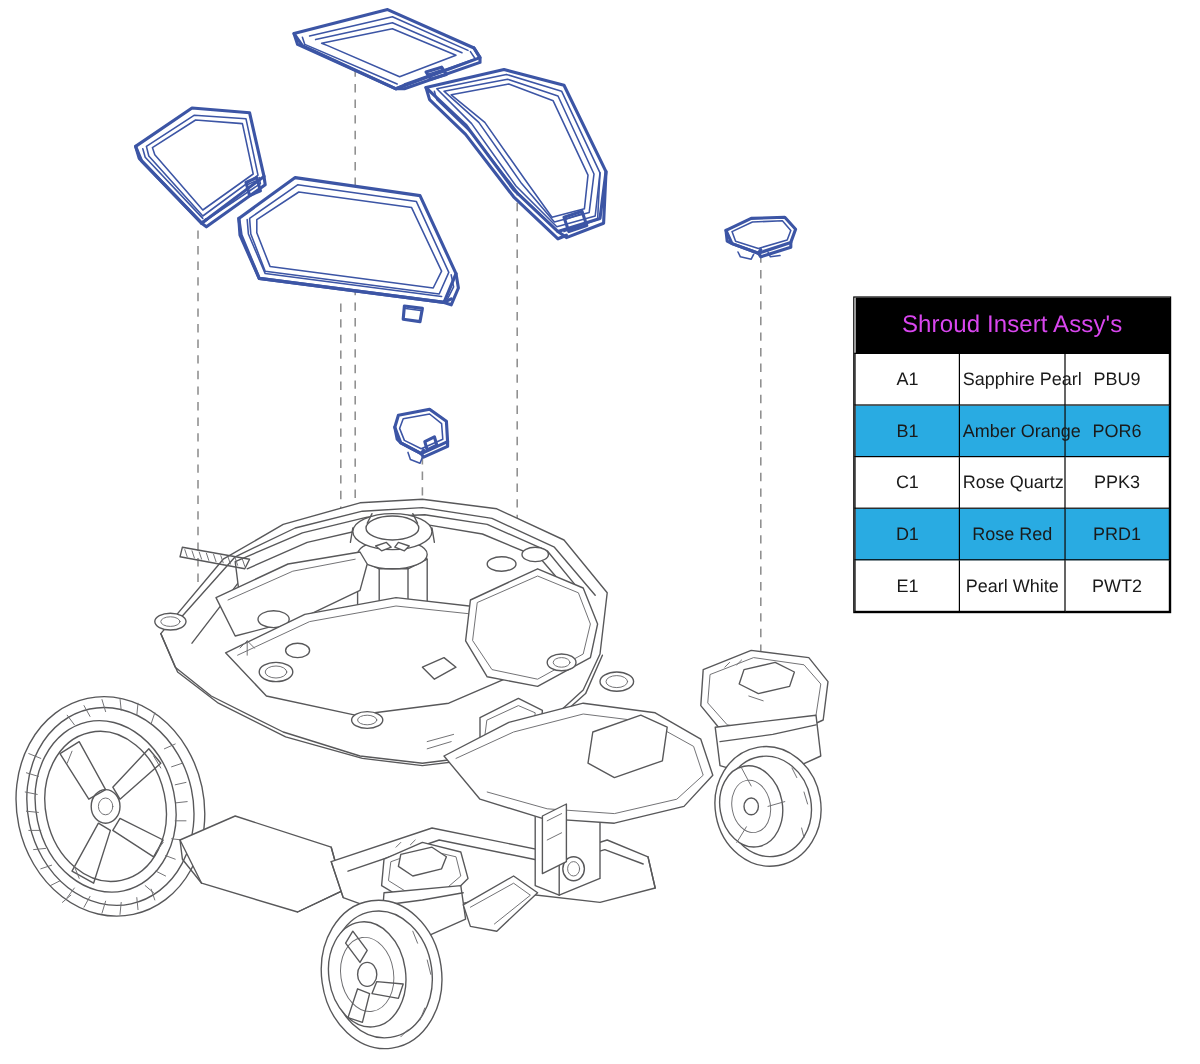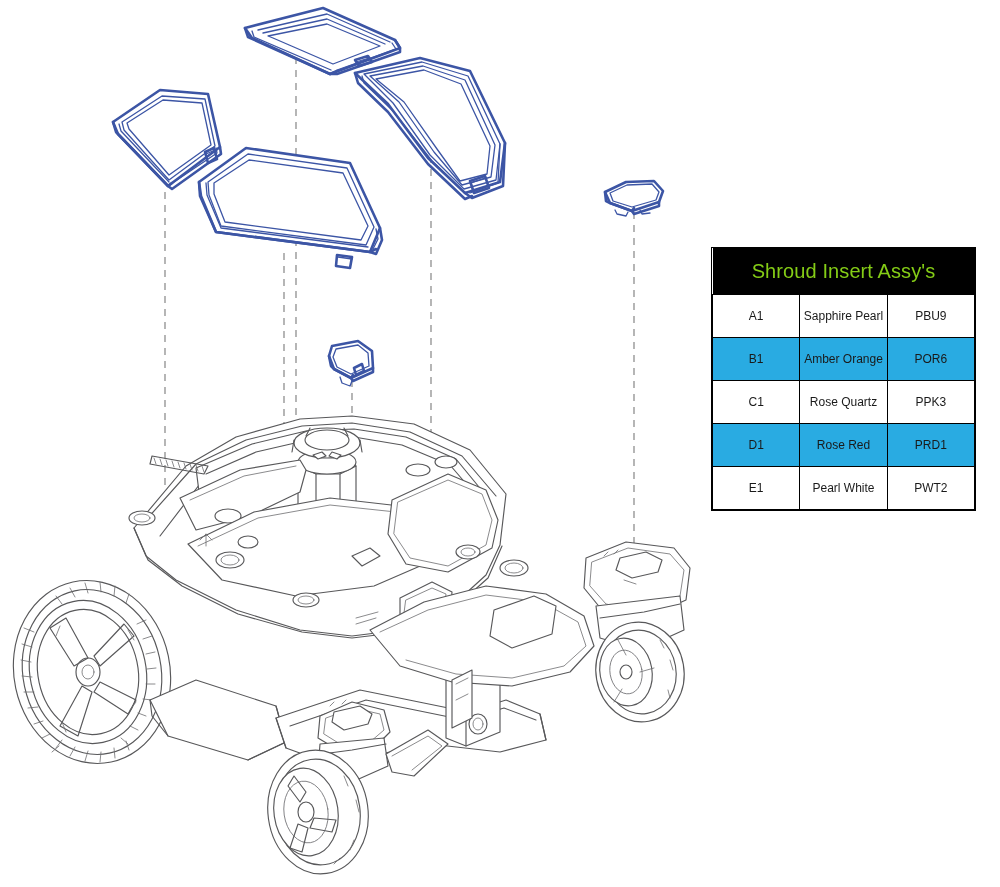--- a/index.html
+++ b/index.html
@@ -39,32 +39,32 @@
     background: #ffffff;
     box-sizing: border-box;
   }
   #legend table {
     border-collapse: collapse;
     width: 100%;
     table-layout: fixed;
   }
   #legend .legend-header-cell {
     background: #000000;
-    color: #84cc16;
+    color: #d946ef;
     font-size: 20px;
     text-align: center;
     height: 44px;
     letter-spacing: 0.1px;
     font-weight: 400;
     border: none;
   }
   #legend td {
     border: 1.4px solid #000000;
     height: 42px;
-    font-size: 12px;
+    font-size: 15px;
     color: #1a1a1a;
     text-align: center;
     vertical-align: middle;
     padding: 0 2px;
     white-space: nowrap;
   }
   #legend td.c-code  { width: 54px; }
   #legend td.c-name  { width: 132px; }
   #legend td.c-part  { width: 79px; }
   #legend tr.row-alt td {

